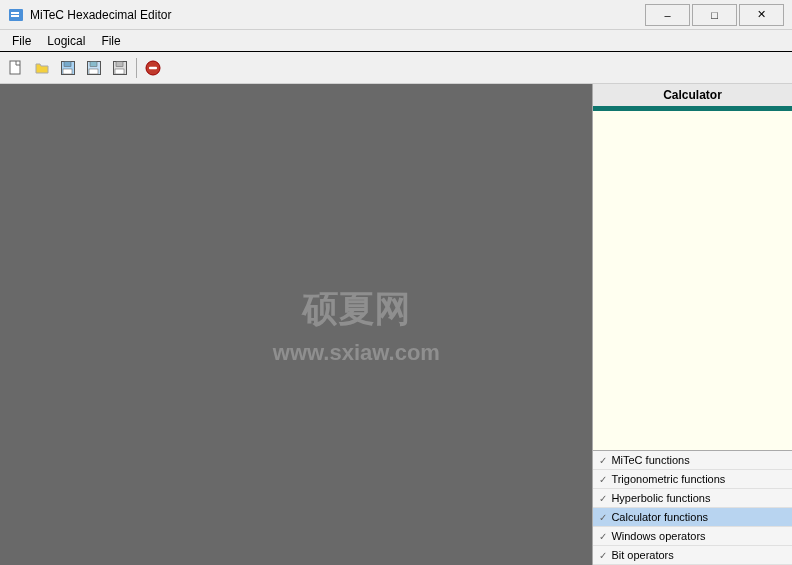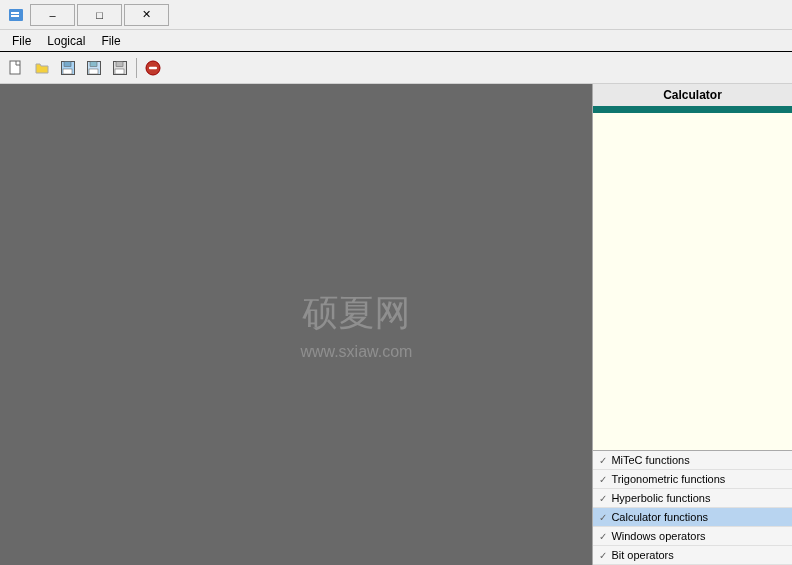--- a/index.html
+++ b/index.html
@@ -114,21 +114,21 @@
       border-left: 1px solid #aaa;
       display: flex;
       flex-direction: column;
     }
     .calculator-header {
       background: #e8e8e8;
       text-align: center;
       padding: 4px;
       font-weight: bold;
       font-size: 12px;
-      border-bottom: 7px solid #0f766e;
+      border-bottom: 5px solid #0f766e;
     }
     .calculator-display {
       background: #fffff0;
       flex: 1;
       margin: 0;
       border-bottom: 1px solid #aaa;
     }
     .calculator-categories {
       overflow: hidden;
     }
@@ -154,33 +154,35 @@
     .watermark {
       position: absolute;
       top: 50%;
       left: 45%;
       transform: translate(-50%, -50%);
       color: rgba(200, 200, 200, 0.4);
       font-size: 36px;
       text-align: center;
       pointer-events: none;
       line-height: 1.5;
+      font-weight: bold;
     }
   </style>
 </head>
 <body>
 
 <div class="title-bar">
   <div class="title-bar-icon">
     <svg width="16" height="16" viewBox="0 0 16 16">
       <rect width="14" height="12" x="1" y="2" fill="#4a90d9" rx="1"></rect>
       <rect width="8" height="2" x="3" y="5" fill="white"></rect>
       <rect width="8" height="2" x="3" y="8" fill="white"></rect>
     </svg>
   </div>
+  <div class="title-bar-title">MiTeC Hexadecimal Editor</div>
   <div class="title-bar-controls">
     <button class="title-bar-btn">–</button>
     <button class="title-bar-btn">□</button>
     <button class="title-bar-btn close">✕</button>
   </div>
 </div>
 
 <div class="menu-bar">
   <div class="menu-item">File</div>
   <div class="menu-item">Logical</div>
@@ -228,21 +230,21 @@
     </svg>
   </button>
 </div>
 
 <div class="main-content" style="position:relative;">
 
   <div class="hex-editor-area">
 
     <div class="watermark">
       <div>硕夏网</div>
-      <div style="font-size:16px;">www.sxiaw.com</div>
+      <div style="font-size:22px;">www.sxiaw.com</div>
     </div>
   </div>
 
   <div class="calculator-panel">
     <div class="calculator-header">Calculator</div>
     <div class="calculator-display"></div>
     <div class="calculator-categories">
       <div class="category-item">
         <span class="category-chevron">✓</span>
         <span>MiTeC functions</span>

